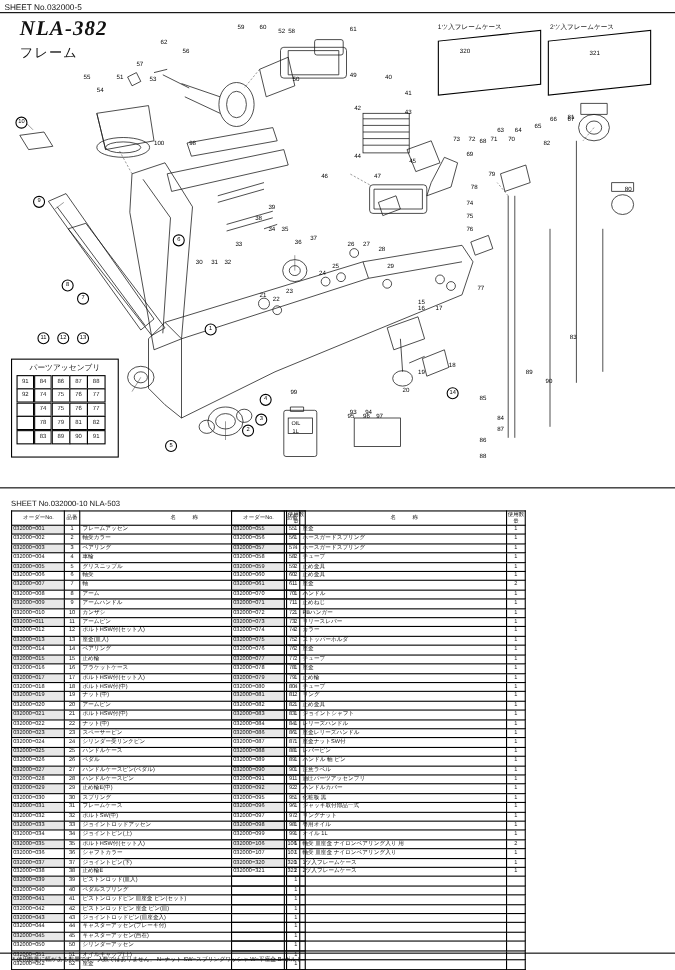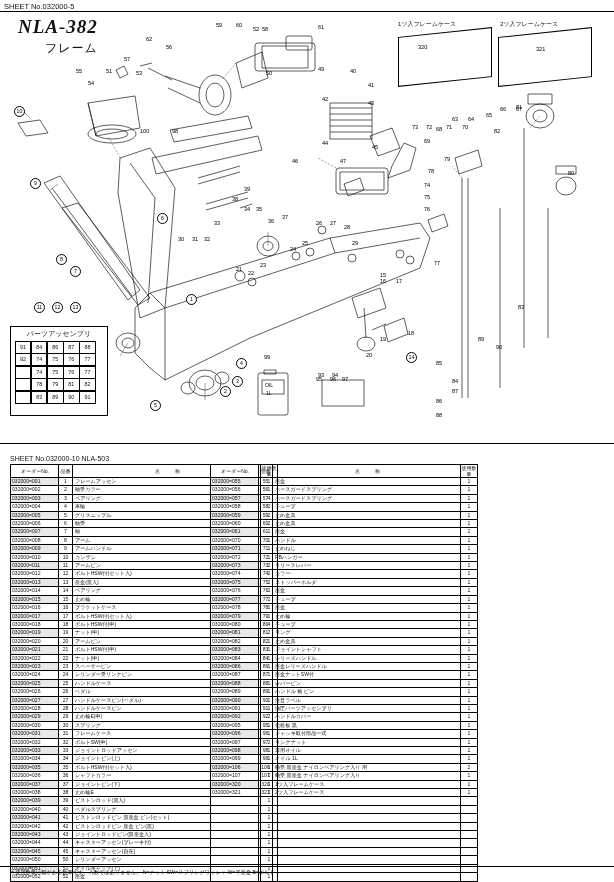--- a/index.html
+++ b/index.html
@@ -4,21 +4,21 @@
 <style>
   html,body{margin:0;padding:0;background:#ffffff;}
   body{width:614px;height:882px;font-family:"Liberation Sans",sans-serif;color:#111;position:relative;overflow:hidden;}
   .page{position:relative;width:614px;height:882px;}
 
   
   .sheet-head{position:absolute;left:4px;top:2px;font-size:7.5px;}
   .rule-top{position:absolute;left:0;top:11px;width:614px;height:1px;background:#000;}
   .title-block{position:absolute;left:18px;top:16px;}
   .title-main{font-family:"Liberation Serif",serif;font-weight:bold;font-style:italic;font-size:19px;letter-spacing:1px;}
-  .title-sub{font-size:12px;margin-top:2px;letter-spacing:1px;text-align:right;}
+  .title-sub{font-size:12px;margin-top:2px;letter-spacing:1px;}
 
   
   .diagram{position:absolute;left:0;top:8px;width:614px;height:430px;}
   .rule-mid{position:absolute;left:0;top:443px;width:614px;height:1px;background:#000;}
 
   svg.draw{position:absolute;left:0;top:0;width:614px;height:440px;}
 
   .num{position:absolute;font-size:5.6px;font-family:"Liberation Sans",sans-serif;color:#000;white-space:nowrap;}
   .num.circ{border:0.6px solid #000;border-radius:50%;width:9px;height:9px;line-height:8.6px;text-align:center;font-size:5.2px;background:#fff;}
 

